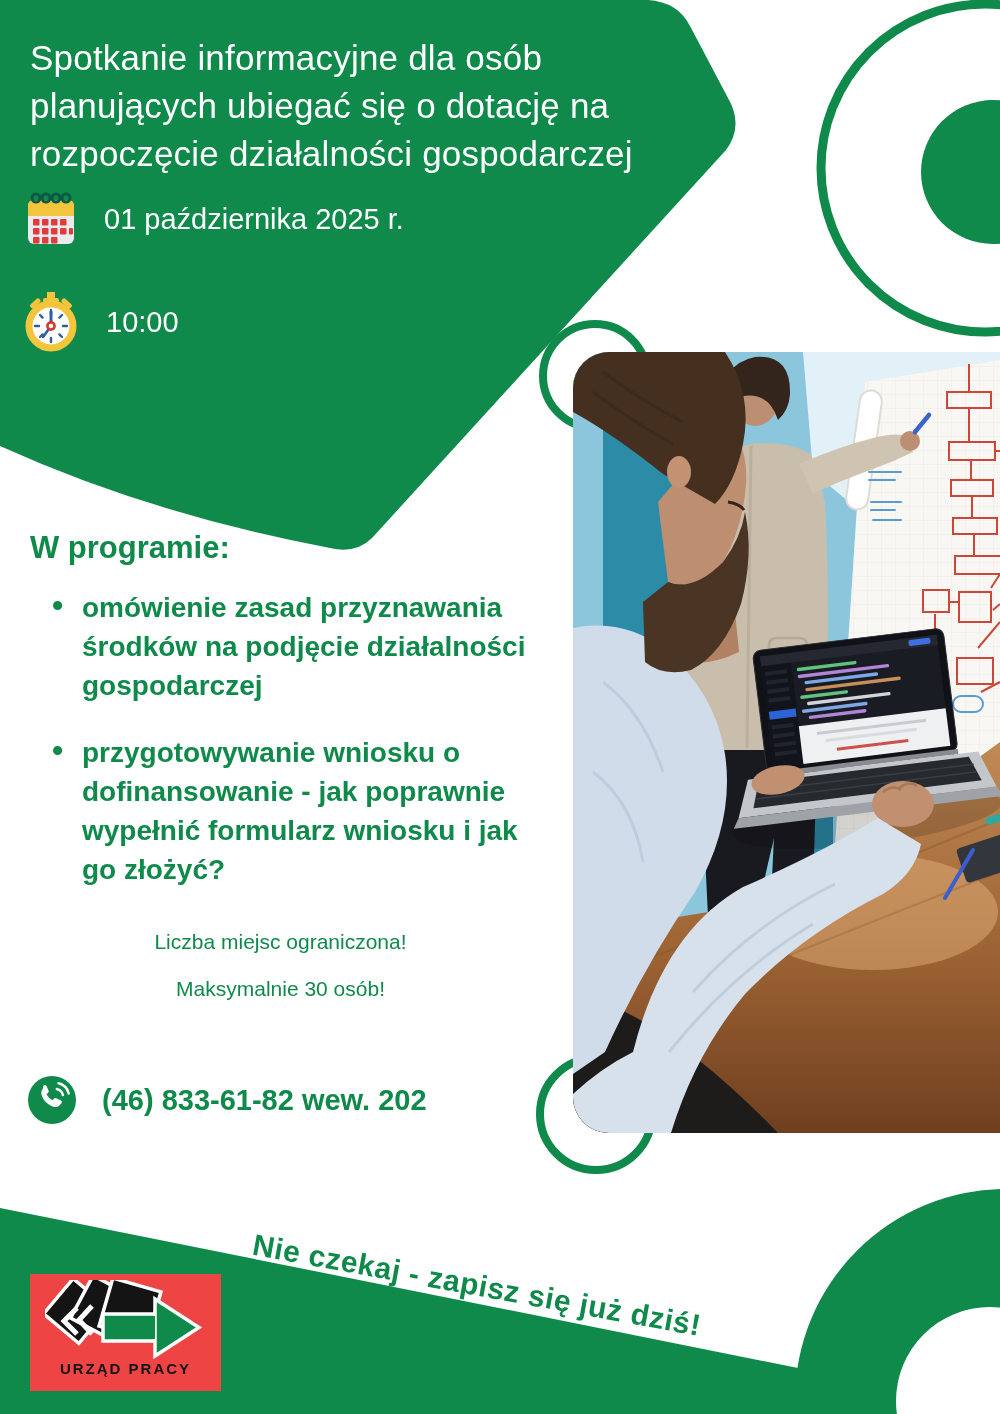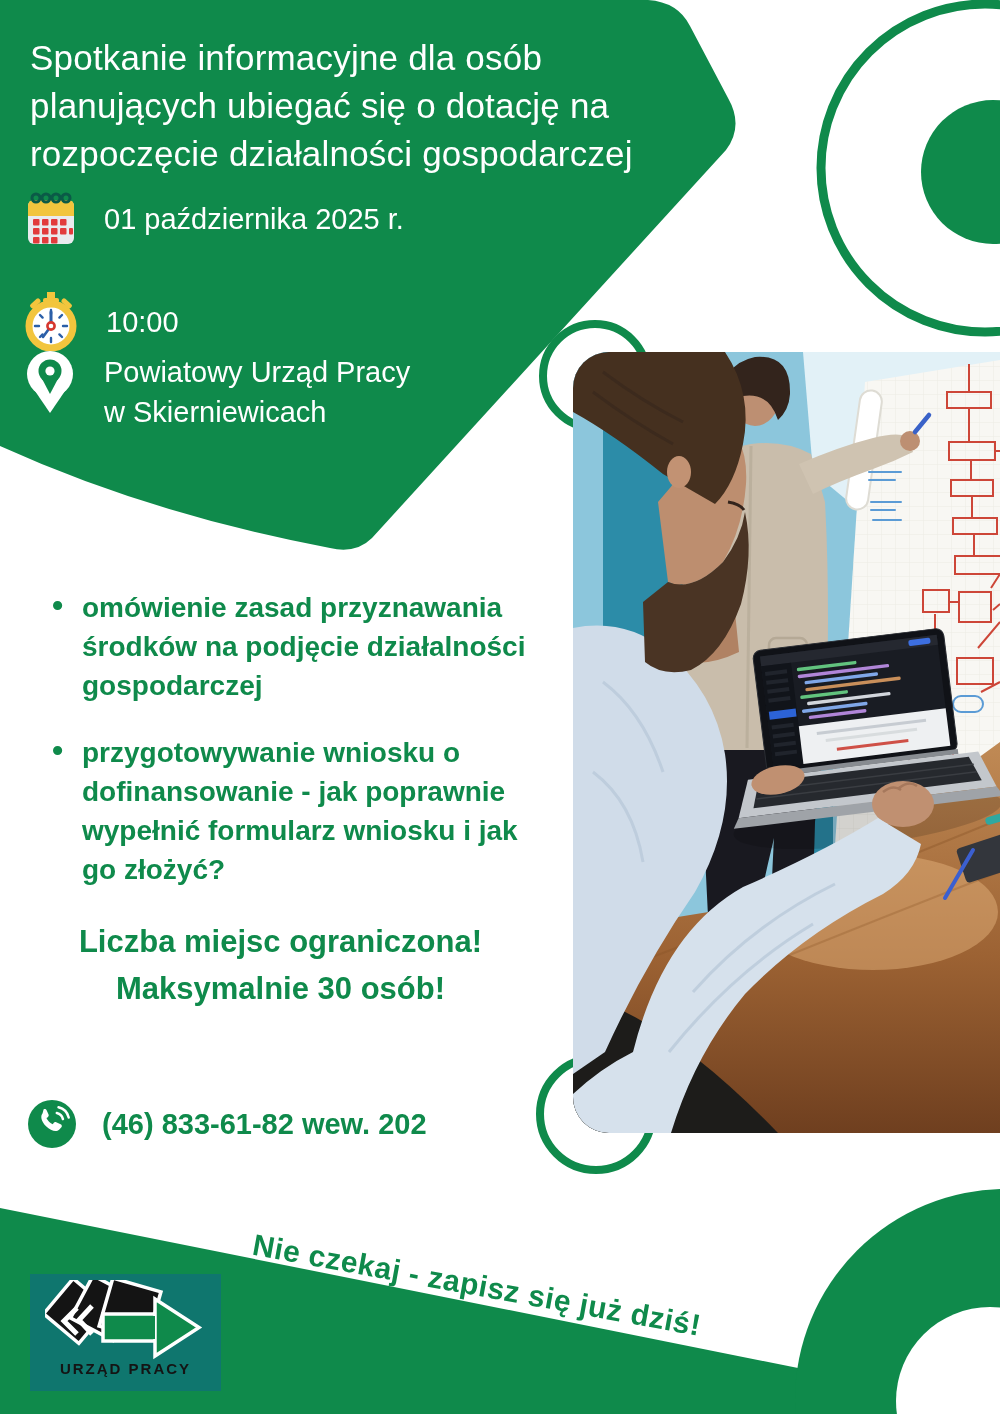--- a/index.html
+++ b/index.html
@@ -19,33 +19,33 @@
   .row-place{left:26px;top:350px;align-items:flex-start;}
   .row-place .txt{margin-left:30px;margin-top:2px;}
 
   .program-heading{position:absolute;left:30px;top:530px;color:#0F8A4B;font-weight:700;font-size:31px;}
   .program-list{position:absolute;left:48px;top:584px;width:478px;margin:4px;padding:0;list-style:none;
                 color:#0F8A4B;font-weight:700;font-size:28px;line-height:39px;}
   .program-list li{position:relative;padding-left:30px;margin-bottom:28px;}
   .program-list li::before{content:"\2022";position:absolute;left:0;top:-2px;font-size:32px;}
 
   .capacity{position:absolute;left:28px;top:918px;width:505px;text-align:center;
-            color:#0F8A4B;font-weight:700;font-size:31px;line-height:47px;}
-
-  .phone-row{position:absolute;left:28px;top:1100px;display:flex;align-items:center;}
+            color:#0F8A4B;font-weight:400;font-size:21px;line-height:47px;}
+
+  .phone-row{position:absolute;left:28px;top:1076px;display:flex;align-items:center;}
   .phone-row .txt{margin-left:26px;color:#0F8A4B;font-weight:700;font-size:29px;}
 
   .photo{position:absolute;left:573px;top:352px;width:427px;height:781px;
          border-radius:36px 0 0 36px;overflow:hidden;background:#8cc6dc;}
   .photo svg{display:block;}
 
   .cta{position:absolute;left:256px;top:1228px;color:#0F8A4B;font-weight:700;font-size:30px;
        white-space:nowrap;transform:rotate(10.3deg);transform-origin:0 0;letter-spacing:.5px;}
 
-  .logo-box{position:absolute;left:30px;top:1274px;width:191px;height:117px;background:#0f766e;
+  .logo-box{position:absolute;left:30px;top:1274px;width:191px;height:117px;background:#ef4444;
             display:flex;flex-direction:column;align-items:center;justify-content:flex-start;}
   .logo-box svg{margin-top:6px;}
   .logo-label{color:#141414;font-weight:700;font-size:15px;letter-spacing:2px;margin-top:-2px;}
 </style>
 </head>
 <body>
 
 <div class="poster">
 
   <svg class="bg" viewBox="0 0 1000 1414" aria-hidden="true">
@@ -115,34 +115,22 @@
         <line x1="17" y1="45" x2="19.6" y2="42.4"></line>
           <line x1="39" y1="45" x2="36.4" y2="42.4"></line>
       </g>
       <line x1="28" y1="34" x2="28" y2="20" stroke="#2B5FA8" stroke-width="3" stroke-linecap="round"></line>
       <line x1="28" y1="34" x2="20" y2="45" stroke="#2B5FA8" stroke-width="2.6" stroke-linecap="round"></line>
       <circle cx="28" cy="34" r="3.6" fill="#FFFFFF" stroke="#D6382F" stroke-width="2.6"></circle>
     </svg>
     <span class="txt">10:00</span>
   </div>
 
-  <div class="detail-row row-place">
-    <svg width="48" height="64" viewBox="0 0 48 64">
-      <circle cx="24" cy="24" r="23" fill="#FFFFFF"></circle>
-      <polygon points="9,41 39,41 24,63" fill="#FFFFFF"></polygon>
-      <circle cx="24" cy="21" r="11.5" fill="#0F8A4B"></circle>
-      <polygon points="15.6,28 32.4,28 24,44" fill="#0F8A4B"></polygon>
-      <circle cx="24" cy="21" r="4.6" fill="#FFFFFF"></circle>
-    </svg>
-    <span class="txt">
-      <span>Powiatowy Urząd Pracy</span><br>
-      <span>w Skierniewicach</span>
-    </span>
-  </div>
-
+
+  <div class="program-heading">W programie:</div>
   <ul class="program-list">
     <li><span>omówienie zasad przyznawania środków na podjęcie działalności gospodarczej</span></li>
     <li><span>przygotowywanie wniosku o dofinansowanie - jak poprawnie wypełnić formularz wniosku i jak go złożyć?</span></li>
   </ul>
 
   <div class="capacity">
     <div>Liczba miejsc ograniczona!</div>
     <div>Maksymalnie 30 osób!</div>
   </div>
 

